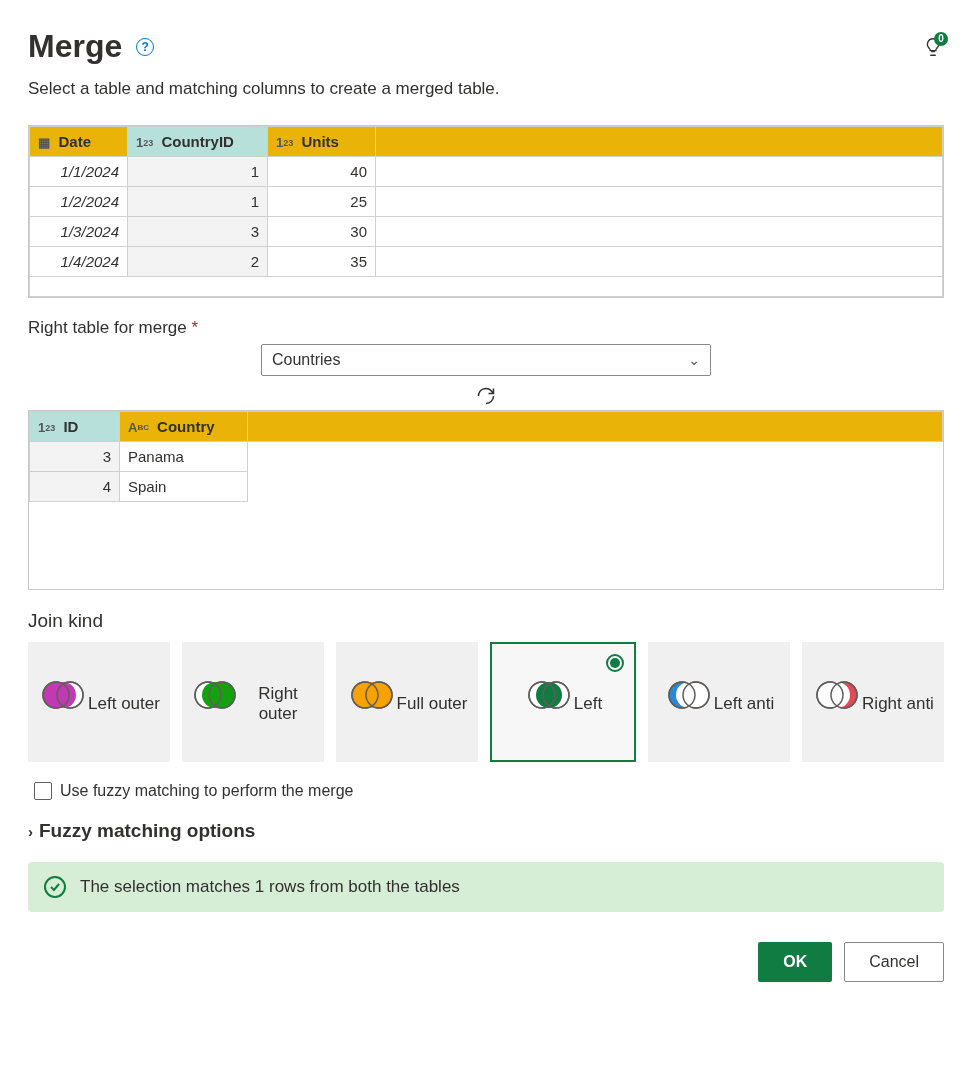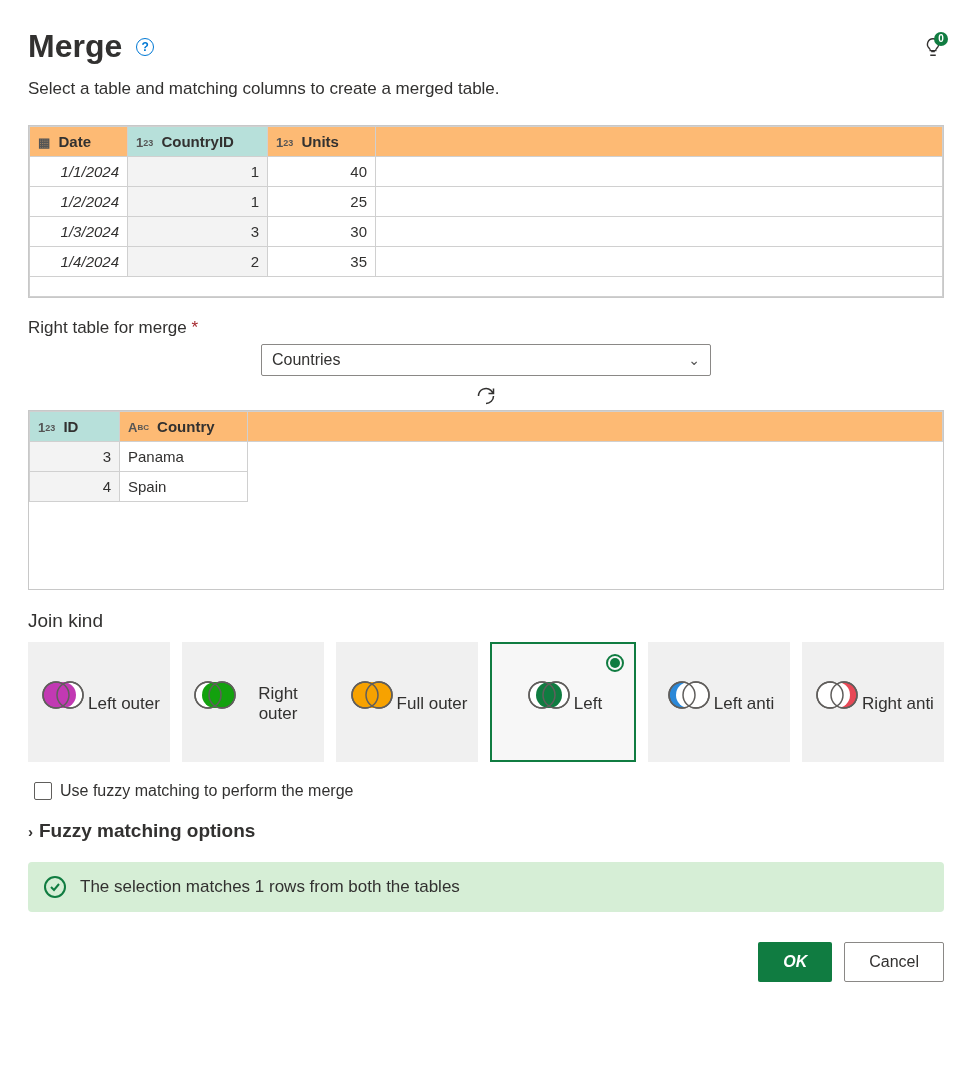--- a/index.html
+++ b/index.html
@@ -13,21 +13,21 @@
 .bulb-badge { position: absolute; top: -4px; right: -4px; background: #107c41; color: #fff; font-size: 10px; font-weight: 700; border-radius: 50%; width: 14px; height: 14px; display: flex; align-items: center; justify-content: center; }
 .subtitle { font-size: 17px; margin-bottom: 26px; }
 .section-label { font-size: 17px; margin-bottom: 6px; display: block; }
 .section-label .req { color: #a4262c; }
 .table-section { position: relative; margin-bottom: 20px; }
 .refresh { position: absolute; right: 10px; top: 0; cursor: pointer; }
 .refresh svg { width: 20px; height: 20px; }
 .data-table { border: 1px solid #c8c8c8; border-collapse: collapse; background: #fff; width: 100%; }
 .data-table-wrap { border: 1px solid #c8c8c8; background: #fff; }
 .data-table th, .data-table td { border: 1px solid #d0d0d0; padding: 4px 8px; font-size: 15px; height: 30px; }
-.data-table th { background: #fdba74; text-align: left; font-weight: 600; position: relative; }
+.data-table th { background: #eab308; text-align: left; font-weight: 600; position: relative; }
 .data-table th.selected { background: #b7e0da; }
 .col-icon { display: inline-flex; align-items: center; margin-right: 4px; font-size: 13px; color: #555; }
 .num-cell { text-align: right; }
 .italic { font-style: italic; text-align: right; padding-right: 6px; }
 .filler-row td { height: 20px; border-top: 1px solid #d0d0d0; }
 .dropdown { width: 450px; border: 1px solid #8a8886; border-radius: 2px; padding: 6px 10px; font-size: 16px; display: flex; justify-content: space-between; align-items: center; cursor: pointer; margin-bottom: 10px; }
 .dropdown .chev { font-size: 14px; color: #555; }
 .join-label { font-size: 19px; margin-bottom: 10px; }
 .join-grid { display: flex; gap: 12px; margin-bottom: 20px; }
 .join-card { flex: 1; background: #f0f0f0; padding: 18px 8px 14px; text-align: center; cursor: pointer; position: relative; min-height: 120px; display: flex; flex-direction: row; align-items: center; justify-content: center; }
@@ -37,21 +37,21 @@
 .venn { margin-bottom: 14px; }
 .join-name { font-size: 17px; }
 .fuzzy-row { display: flex; align-items: center; gap: 8px; margin: 10px 0 20px 6px; }
 .checkbox { width: 18px; height: 18px; border: 1px solid #605e5c; border-radius: 2px; cursor: pointer; }
 .collapsible { display: flex; align-items: center; gap: 6px; font-size: 19px; font-weight: 600; margin-bottom: 20px; cursor: pointer; }
 .status-bar { background: #d6eed6; border-radius: 4px; padding: 14px 16px; display: flex; align-items: center; gap: 14px; margin-bottom: 30px; }
 .status-icon { width: 22px; height: 22px; border: 2px solid #107c41; border-radius: 50%; display: flex; align-items: center; justify-content: center; color: #107c41; }
 .status-text { font-size: 17px; }
 .footer { display: flex; justify-content: flex-end; gap: 12px; }
 .btn { padding: 10px 24px; font-size: 16px; border-radius: 2px; cursor: pointer; border: 1px solid transparent; }
-.btn-primary { background: #107c41; color: #fff; font-weight: 600; font-style: italic; }
+.btn-primary { background: #107c41; color: #fff; font-weight: 600; }
 .btn-secondary { background: #fff; border: 1px solid #8a8886; color: #323130; }
 .countries-area { border: 1px solid #c8c8c8; background: #fff; min-height: 180px; }
 </style>
 </head>
 <body>
 
 <div class="header">
   <div class="header-left">
     <h1 class="title">Merge</h1>
     <div class="help-icon">?</div>

